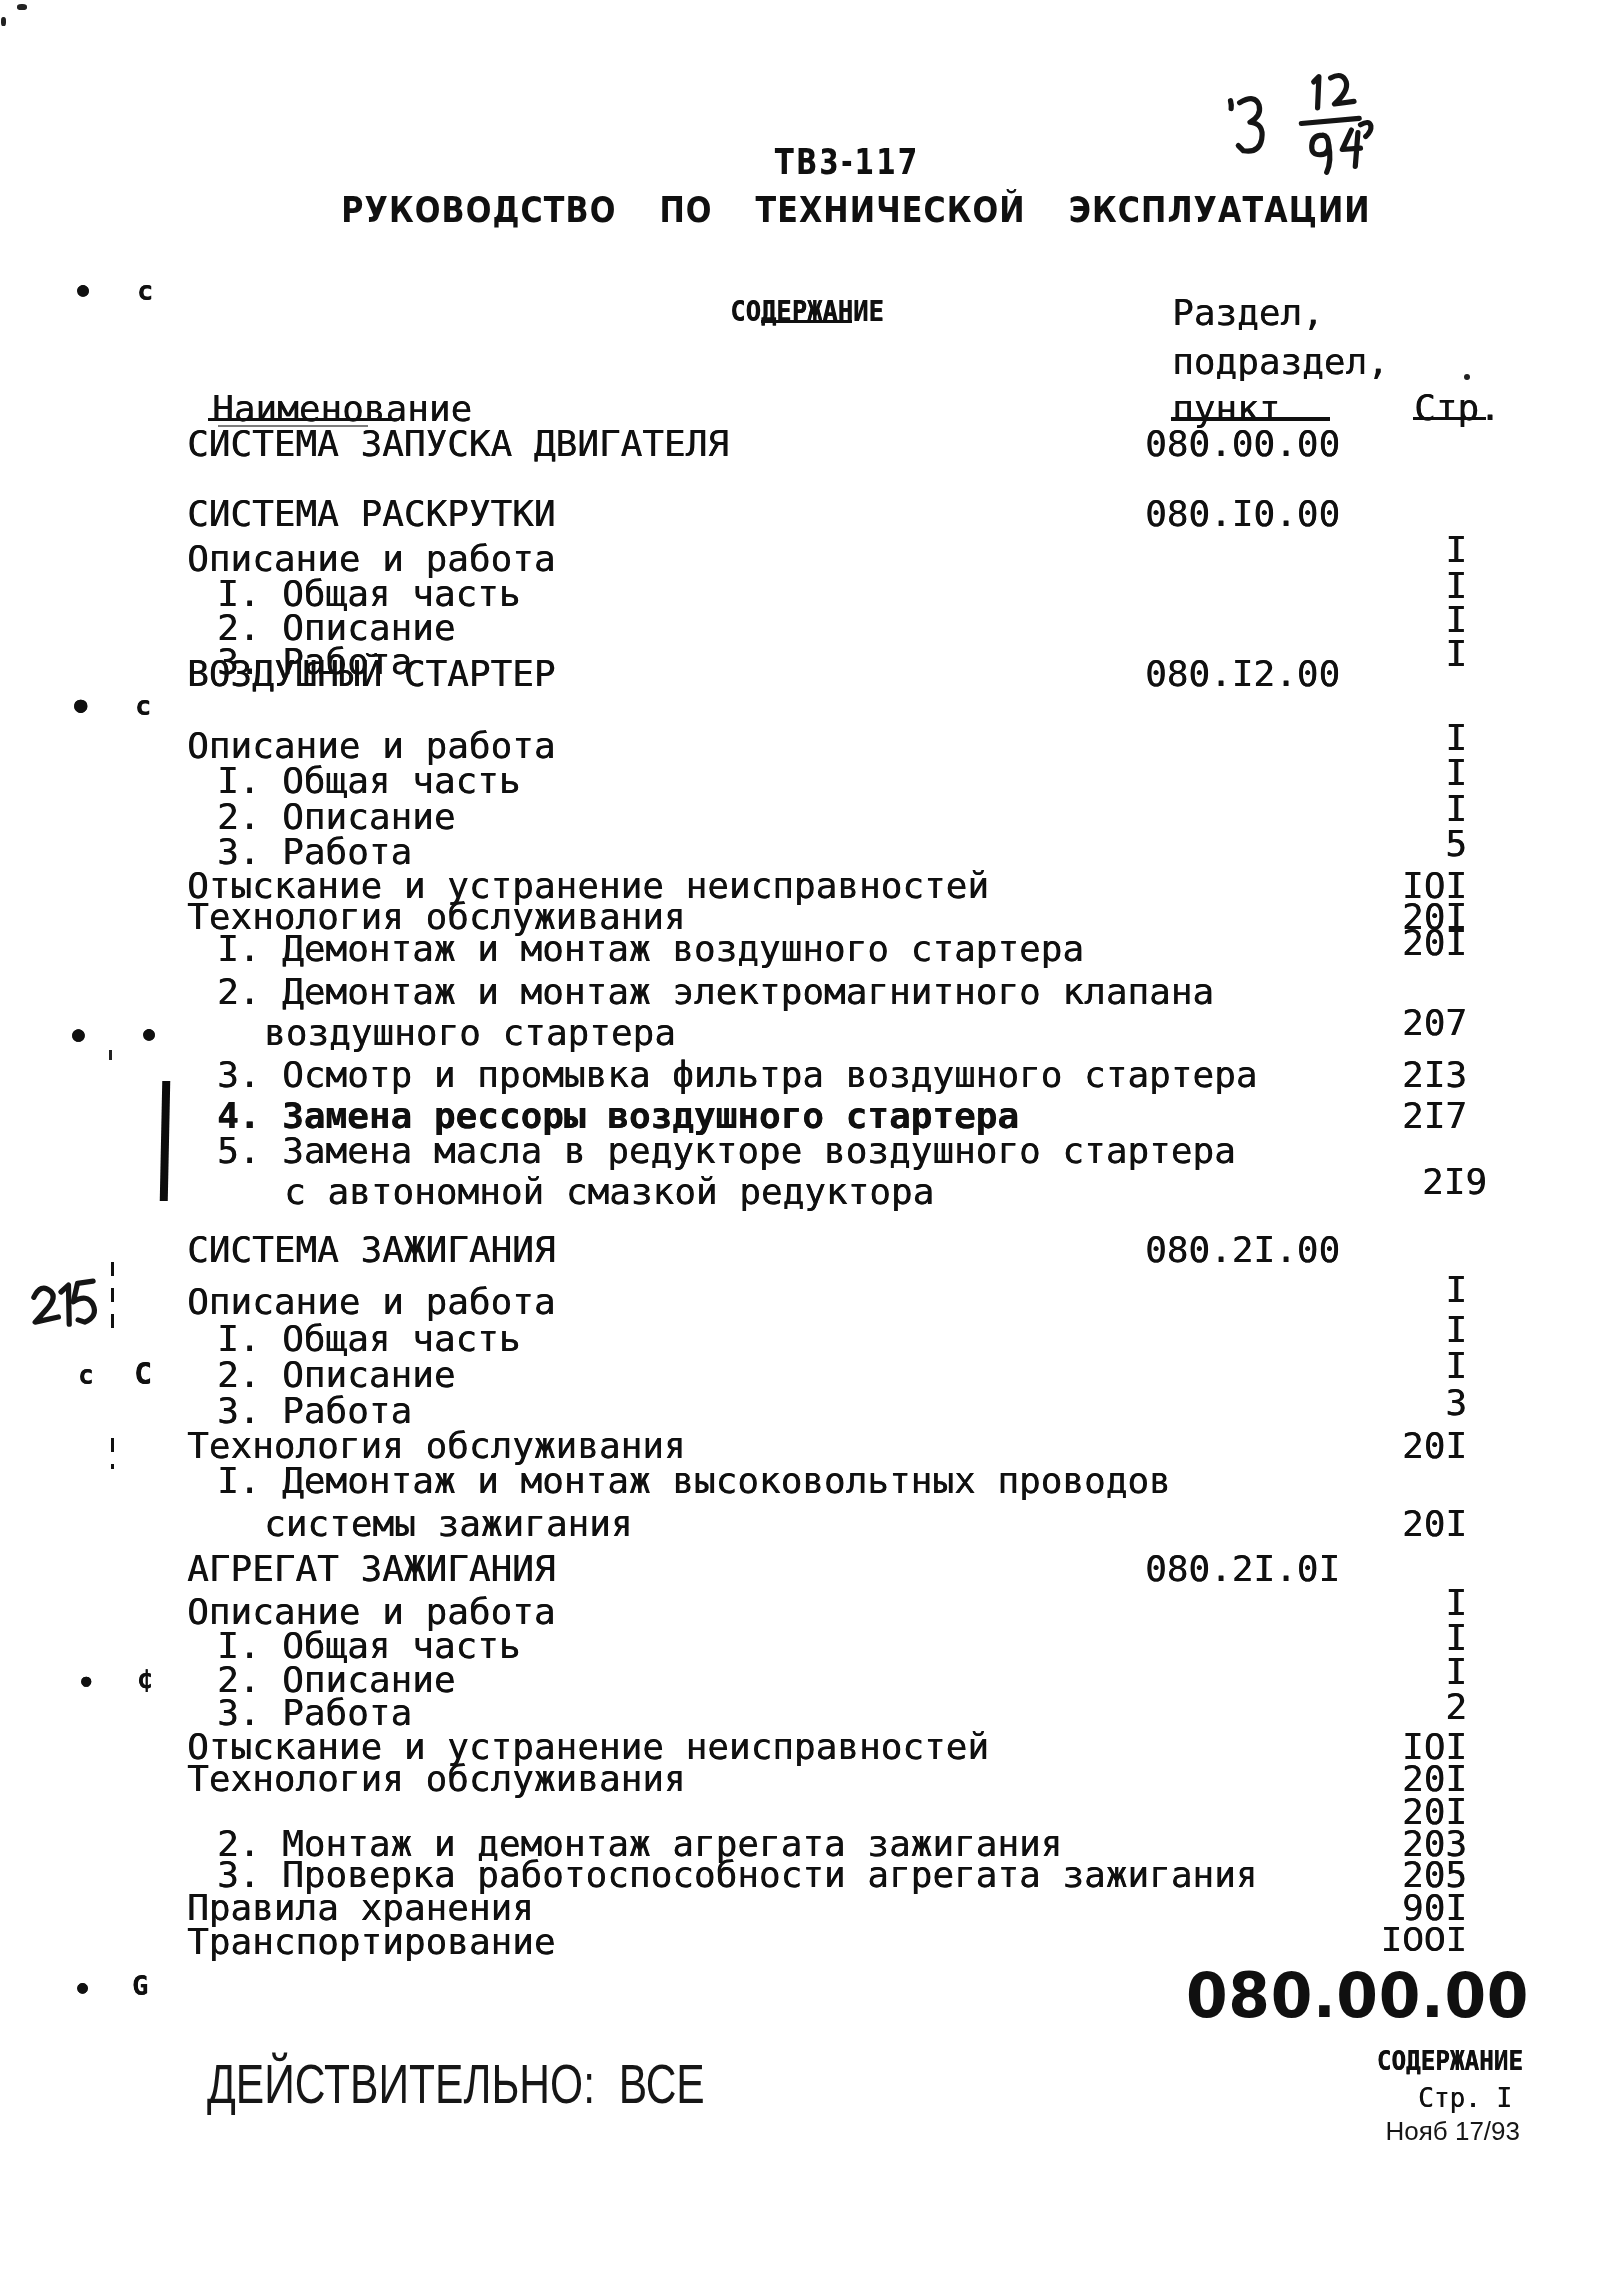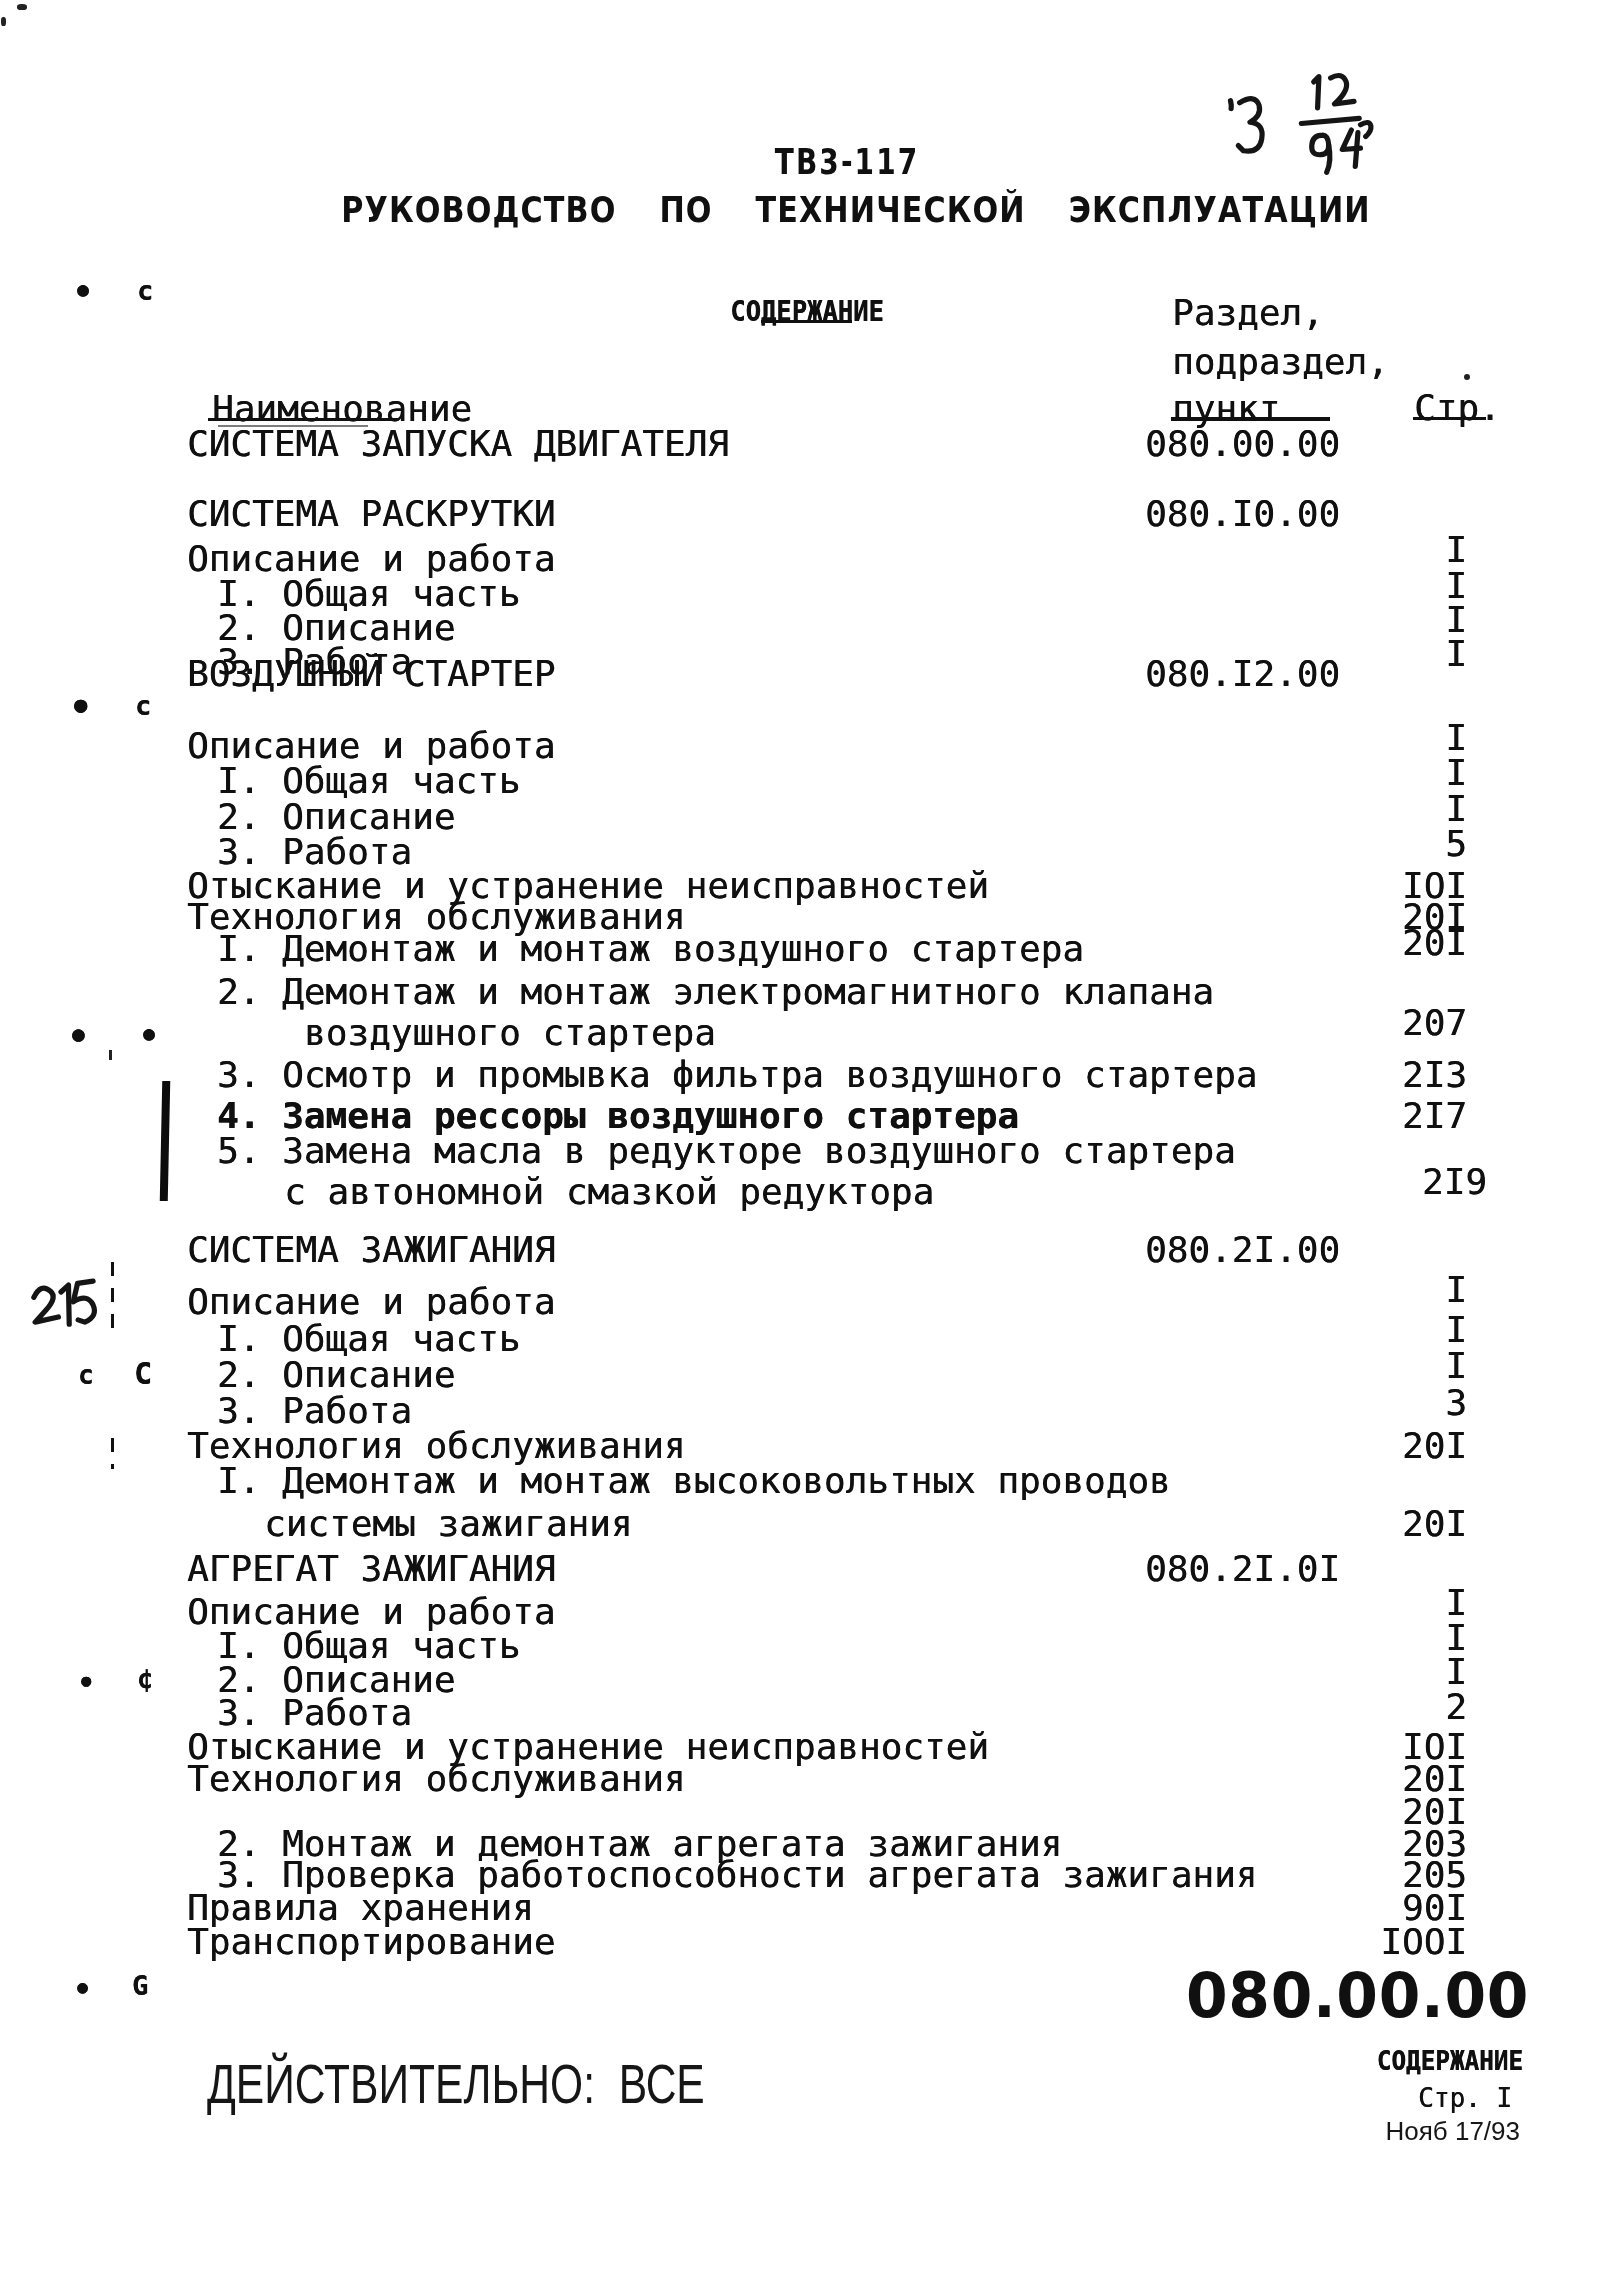--- a/index.html
+++ b/index.html
@@ -86,21 +86,21 @@
       <div class="row tw" style="top: 647px;"><span class="lbl" style="left: 217px;">3. Работа</span><span class="pg" style="top: -7.8px;">I</span></div>
       <div class="row tw" style="top: 659px;"><span class="lbl" style="left: 187px;">ВОЗДУШНЫЙ СТАРТЕР</span><span class="pkt">080.I2.00</span></div>
       <div class="row tw" style="top: 731px;"><span class="lbl" style="left: 187px;">Описание и работа</span><span class="pg" style="top: -7.8px;">I</span></div>
       <div class="row tw" style="top: 766px;"><span class="lbl" style="left: 217px;">I. Общая часть</span><span class="pg" style="top: -7.8px;">I</span></div>
       <div class="row tw" style="top: 802px;"><span class="lbl" style="left: 217px;">2. Описание</span><span class="pg" style="top: -7.8px;">I</span></div>
       <div class="row tw" style="top: 837px;"><span class="lbl" style="left: 217px;">3. Работа</span><span class="pg" style="top: -7.8px;">5</span></div>
       <div class="row tw" style="top: 871px;"><span class="lbl" style="left: 187px;">Отыскание и устранение неисправностей</span><span class="pg" style="top: 0px;">IOI</span></div>
       <div class="row tw" style="top: 902px;"><span class="lbl" style="left: 187px;">Технология обслуживания</span><span class="pg" style="top: 0px;">20I</span></div>
       <div class="row tw" style="top: 934px;"><span class="lbl" style="left: 217px;">I. Демонтаж и монтаж воздушного стартера</span><span class="pg" style="top: -6.5px;">20I</span></div>
       <div class="row tw" style="top: 977px;"><span class="lbl" style="left: 217px;">2. Демонтаж и монтаж электромагнитного клапана</span></div>
-      <div class="row tw" style="top: 1018px;"><span class="lbl" style="left: 264px; margin-left: 40px;">воздушного стартера</span><span class="pg" style="top: -10.4px; text-align: right;">207</span></div>
+      <div class="row tw" style="top: 1018px;"><span class="lbl" style="left: 264px;">воздушного стартера</span><span class="pg" style="top: -10.4px; text-align: right;">207</span></div>
       <div class="row tw" style="top: 1060px;"><span class="lbl" style="left: 217px;">3. Осмотр и промывка фильтра воздушного стартера</span><span class="pg" style="top: 0px;">2I3</span></div>
       <div class="row tw" style="top: 1101px;"><span class="lbl" style="left: 217px; font-weight: bold;">4. Замена рессоры воздушного стартера</span><span class="pg" style="top: 0px;">2I7</span></div>
       <div class="row tw" style="top: 1136px;"><span class="lbl" style="left: 217px;">5. Замена масла в редукторе воздушного стартера</span></div>
       <div class="row tw" style="top: 1177px; margin-left: 20px;"><span class="lbl" style="left: 264px;">с автономной смазкой редуктора</span><span class="pg" style="top: -10.4px;">2I9</span></div>
       <div class="row tw" style="top: 1235px;"><span class="lbl" style="left: 187px;">СИСТЕМА ЗАЖИГАНИЯ</span><span class="pkt">080.2I.00</span></div>
       <div class="row tw" style="top: 1287px;"><span class="lbl" style="left: 187px;">Описание и работа</span><span class="pg" style="top: -11.7px;">I</span></div>
       <div class="row tw" style="top: 1324px;"><span class="lbl" style="left: 217px;">I. Общая часть</span><span class="pg" style="top: -9px;">I</span></div>
       <div class="row tw" style="top: 1360px;"><span class="lbl" style="left: 217px;">2. Описание</span><span class="pg" style="top: -9px;">I</span></div>
       <div class="row tw" style="top: 1396px;"><span class="lbl" style="left: 217px;">3. Работа</span><span class="pg" style="top: -7.8px;">3</span></div>
       <div class="row tw" style="top: 1431px;"><span class="lbl" style="left: 187px;">Технология обслуживания</span><span class="pg" style="top: 0px;">20I</span></div>
@@ -110,21 +110,21 @@
       <div class="row tw" style="top: 1597px;"><span class="lbl" style="left: 187px;">Описание и работа</span><span class="pg" style="top: -9px;">I</span></div>
       <div class="row tw" style="top: 1631px;"><span class="lbl" style="left: 217px;">I. Общая часть</span><span class="pg" style="top: -7.8px;">I</span></div>
       <div class="row tw" style="top: 1665px;"><span class="lbl" style="left: 217px;">2. Описание</span><span class="pg" style="top: -7.8px;">I</span></div>
       <div class="row tw" style="top: 1698px;"><span class="lbl" style="left: 217px;">3. Работа</span><span class="pg" style="top: -6.5px;">2</span></div>
       <div class="row tw" style="top: 1732px;"><span class="lbl" style="left: 187px;">Отыскание и устранение неисправностей</span><span class="pg" style="top: 0px;">IOI</span></div>
       <div class="row tw" style="top: 1764px;"><span class="lbl" style="left: 187px;">Технология обслуживания</span><span class="pg" style="top: 0px;">20I</span></div>
       <div class="row tw" style="top: 1797px;"><span class="pg" style="top: 0px;">20I</span></div>
       <div class="row tw" style="top: 1829px;"><span class="lbl" style="left: 217px;">2. Монтаж и демонтаж агрегата зажигания</span><span class="pg" style="top: 0px;">203</span></div>
       <div class="row tw" style="top: 1860px;"><span class="lbl" style="left: 217px;">3. Проверка работоспособности агрегата зажигания</span><span class="pg" style="top: 0px;">205</span></div>
       <div class="row tw" style="top: 1893px;"><span class="lbl" style="left: 187px;">Правила хранения</span><span class="pg" style="top: 0px;">90I</span></div>
-      <div class="row tw" style="top: 1927px;"><span class="lbl" style="left: 187px;">Транспортирование</span><span class="pg" style="top: 0px;">IOOI</span></div>
+      <div class="row tw" style="top: 1927px;"><span class="lbl" style="left: 187px;">Транспортирование</span><span class="pg" style="top: 0px; font-family: Liberation Mono, monospace;">IOOI</span></div>
     </div>
 
   <div id="margin-marks">
       <span class="mark" style="left: 77px; top: 280px; font-size: 19.5px; font-weight: bold;">●</span>
       <span class="mark" style="left: 137px; top: 277px; font-size: 27px; font-weight: bold;">c</span>
       <span class="mark" style="left: 74px; top: 694px; font-size: 22px; font-weight: bold;">●</span>
       <span class="mark" style="left: 135px; top: 692px; font-size: 27px; font-weight: bold;">c</span>
       <span class="mark" style="left: 72px; top: 1024px; font-size: 21px; font-weight: bold;">●</span>
       <span class="mark" style="left: 143px; top: 1024px; font-size: 19.5px; font-weight: bold;">●</span>
       <span class="mark" style="left: 78px; top: 1362px; font-size: 26px; font-weight: bold;">c</span>

